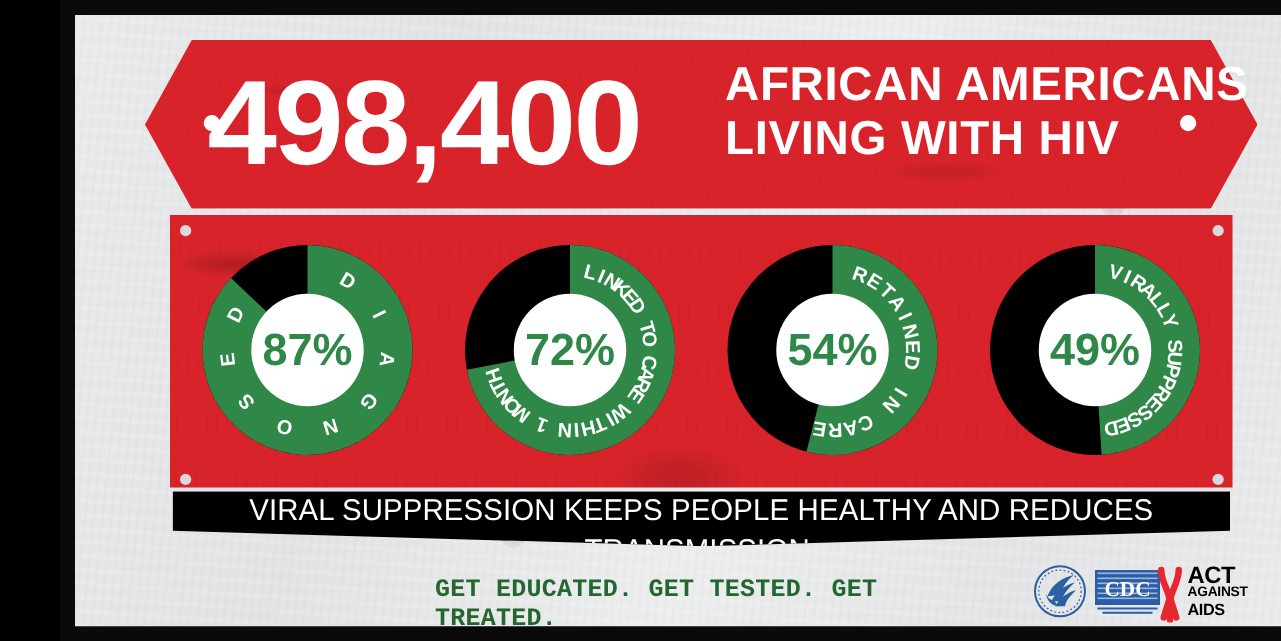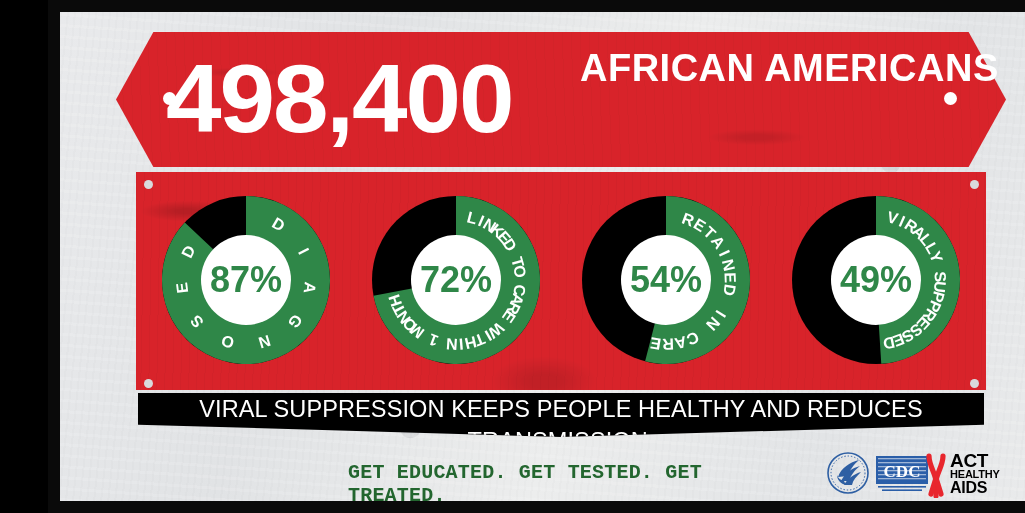--- a/index.html
+++ b/index.html
@@ -112,40 +112,41 @@
   }
   #logos{position:absolute;left:770px;top:450px;width:215px;height:52px;}
   .logo{position:absolute;top:0;}
   #hhs{left:8px;}
   #cdc{left:58px;top:6px;text-align:center;}
   #aaa{left:106px;top:2px;}
   #aaa .aaa-text{position:absolute;left:26px;top:0;color:#000;font-weight:700;
     font-family:"Liberation Sans Narrow","Liberation Sans",sans-serif;}
   #aaa .t1{font-size:19px;line-height:16px;top:1px;letter-spacing:-.3px;}
   #aaa .t2{font-size:11px;line-height:11px;top:17px;letter-spacing:-.2px;}
-  #aaa .t3{font-size:16px;line-height:16px;top:28px;letter-spacing:-.3px;}
+  #aaa .t3{font-size:13px;line-height:16px;top:28px;letter-spacing:-.3px;}
 </style>
 </head>
 <body>
 
 <div id="stage">
   <div id="paper"></div>
 
   <div class="hexline">
     <div class="hexline-inner"></div>
   </div>
   <div id="banner">
     <div class="grime"></div>
   </div>
   <div class="bdot" id="bdot-left"></div>
   <div class="bdot" id="bdot-right"></div>
 
   <div id="bignum">498,400</div>
   <div id="headline">
     <span class="l">AFRICAN AMERICANS</span>
+    <span class="l">LIVING WITH HIV</span>
   </div>
 
   <div id="panel">
     <div class="grime"></div>
   </div>
   <div class="rivet" id="rv1"></div>
   <div class="rivet" id="rv2"></div>
   <div class="rivet" id="rv3"></div>
   <div class="rivet" id="rv4"></div>
 
@@ -283,17 +284,17 @@
       </svg>
     </div>
 
     <div class="logo" id="aaa">
       <svg width="24" height="46" viewBox="0 0 24 46" aria-hidden="true">
         <path d="M12 44 L12 26 M5 4 C5 14, 12 22, 12 30 C12 22, 19 14, 19 4" fill="none" stroke="#e8262d" stroke-width="5.2" stroke-linecap="round"></path>
         <path d="M12 26 L7 42" fill="none" stroke="#e8262d" stroke-width="5.2" stroke-linecap="round"></path>
         <path d="M12 26 L17 42" fill="none" stroke="#e8262d" stroke-width="5.2" stroke-linecap="round"></path>
       </svg>
       <span class="aaa-text t1">ACT</span>
-      <span class="aaa-text t2">HEALTHY</span>
+      <span class="aaa-text t2">AGAINST</span>
       <span class="aaa-text t3">AIDS</span>
     </div>
   </div>
 </div>
 
 </body></html>

